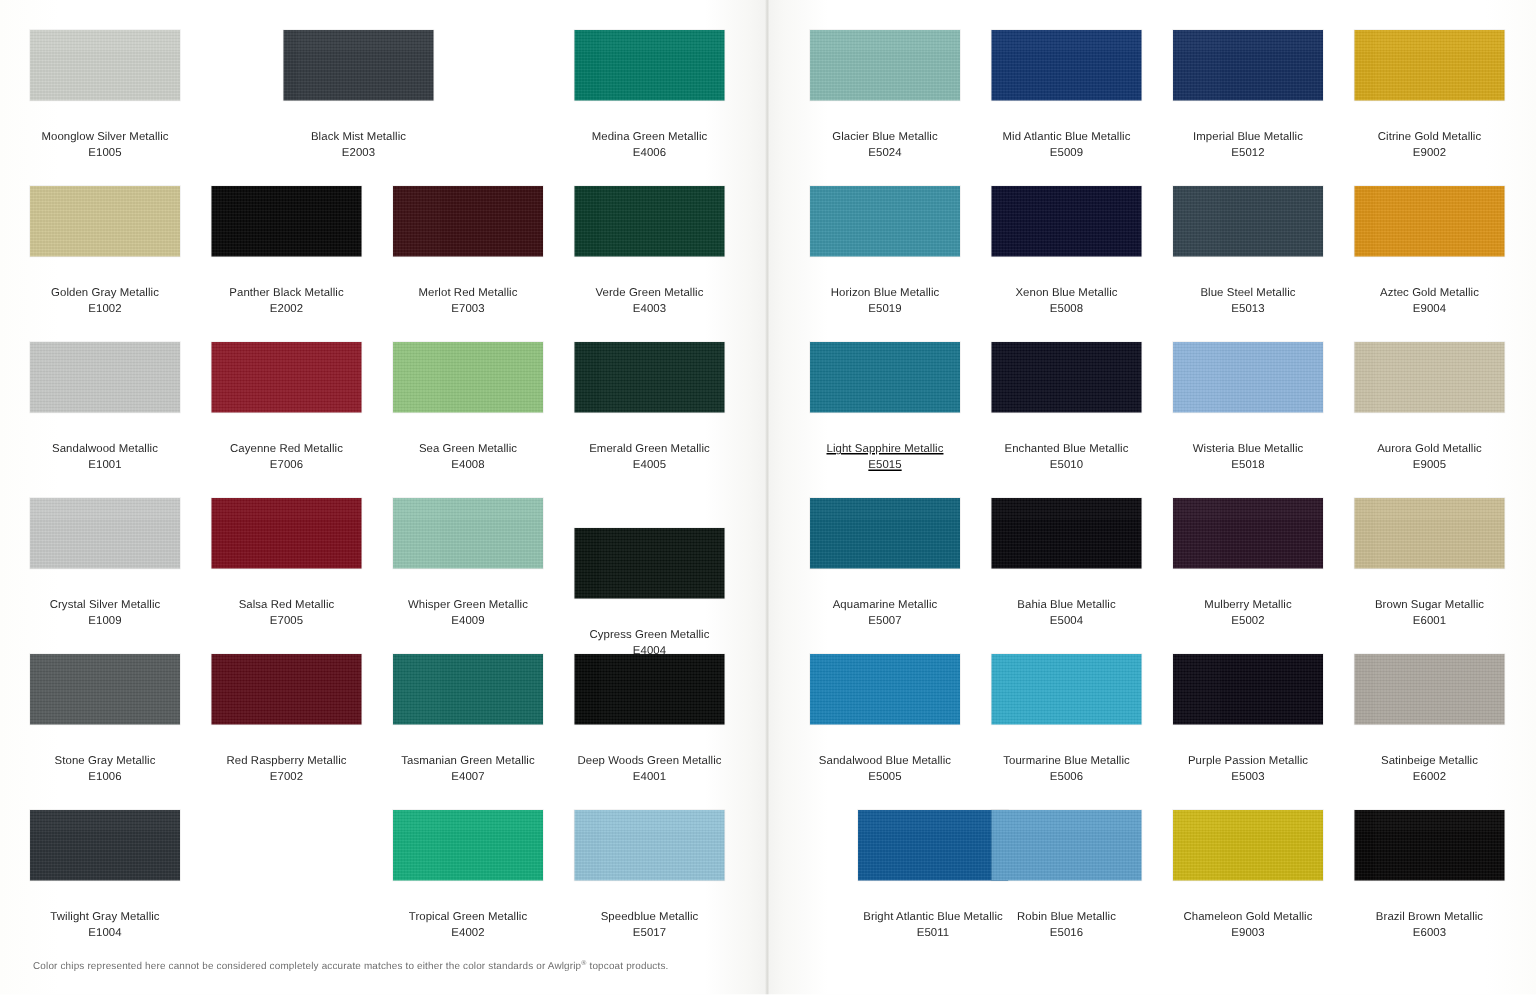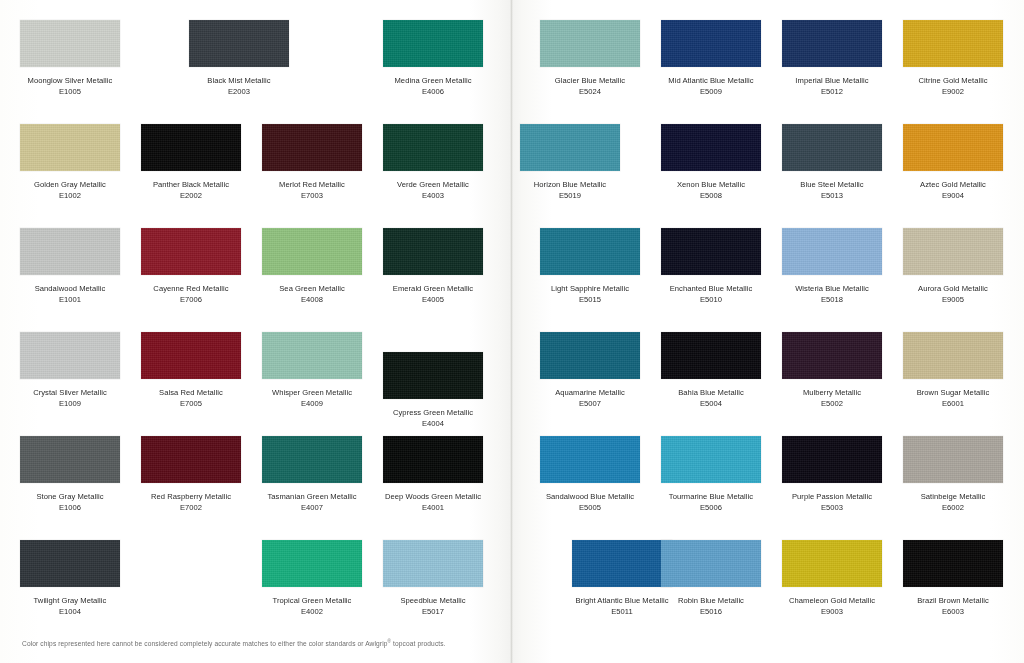--- a/index.html
+++ b/index.html
@@ -64,21 +64,21 @@
     height: 100%;
     background-image:
       repeating-linear-gradient(0deg, rgba(255,255,255,0.045) 0px, rgba(255,255,255,0.045) 1px, rgba(0,0,0,0.035) 1px, rgba(0,0,0,0.035) 2px),
       repeating-linear-gradient(90deg, rgba(255,255,255,0.03) 0px, rgba(255,255,255,0.03) 1px, rgba(0,0,0,0.02) 1px, rgba(0,0,0,0.02) 2px);
   }
   .swatch-caption {
     text-align: center;
     color: #2a2a2a;
     font-size: 7.6px;
     line-height: 10.6px;
-    margin-top: 9px;
+    margin-top: 19px;
     letter-spacing: 0.05px;
     white-space: nowrap;
   }
   .swatch-name { display: block; }
   .swatch-code { display: block; }
 
   .disclaimer {
     position: absolute;
     left: 22px;
     top: 639px;
@@ -274,21 +274,21 @@
         <span class="swatch-code">E5012</span>
       </div>
     </div>
     <div class="swatch-cell" style="left: 903px; top: 20px;">
       <div class="swatch-chip" style="background: rgb(212, 168, 28); width: 100px; height: 47px;"></div>
       <div class="swatch-caption">
         <span class="swatch-name">Citrine Gold Metallic</span>
         <span class="swatch-code">E9002</span>
       </div>
     </div>
-    <div class="swatch-cell" style="left: 520px; top: 124px;">
+    <div class="swatch-cell" style="left: 540px; top: 124px;">
       <div class="swatch-chip" style="background: rgb(62, 147, 166); width: 100px; height: 47px;"></div>
       <div class="swatch-caption">
         <span class="swatch-name">Horizon Blue Metallic</span>
         <span class="swatch-code">E5019</span>
       </div>
     </div>
     <div class="swatch-cell" style="left: 661px; top: 124px;">
       <div class="swatch-chip" style="background: rgb(11, 13, 44); width: 100px; height: 47px;"></div>
       <div class="swatch-caption">
         <span class="swatch-name">Xenon Blue Metallic</span>
@@ -302,21 +302,21 @@
         <span class="swatch-code">E5013</span>
       </div>
     </div>
     <div class="swatch-cell" style="left: 903px; top: 124px;">
       <div class="swatch-chip" style="background: rgb(218, 147, 24); width: 100px; height: 47px;"></div>
       <div class="swatch-caption">
         <span class="swatch-name">Aztec Gold Metallic</span>
         <span class="swatch-code">E9004</span>
       </div>
     </div>
-    <div class="swatch-cell" style="left: 540px; top: 228px;">
+    <div class="swatch-cell" style="left: 540px; top: 228px; text-decoration: underline;">
       <div class="swatch-chip" style="background: rgb(25, 116, 140); width: 100px; height: 47px;"></div>
       <div class="swatch-caption">
         <span class="swatch-name">Light Sapphire Metallic</span>
         <span class="swatch-code">E5015</span>
       </div>
     </div>
     <div class="swatch-cell" style="left: 661px; top: 228px;">
       <div class="swatch-chip" style="background: rgb(10, 11, 28); width: 100px; height: 47px;"></div>
       <div class="swatch-caption">
         <span class="swatch-name">Enchanted Blue Metallic</span>

